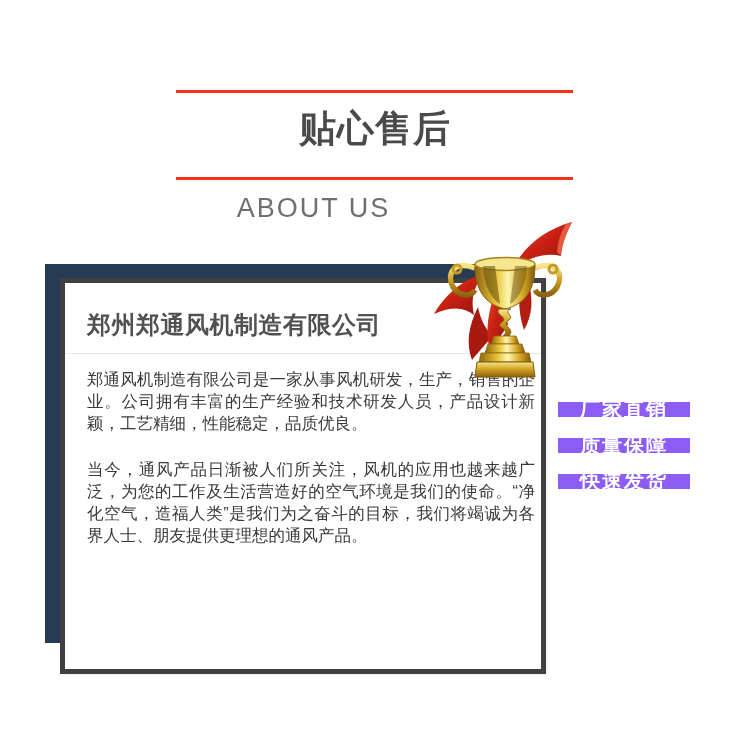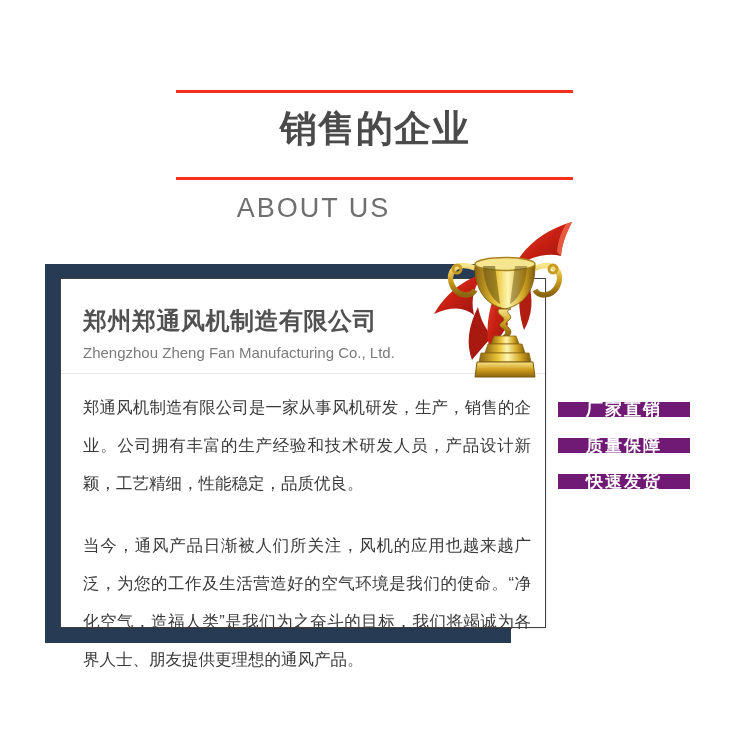--- a/index.html
+++ b/index.html
@@ -32,76 +32,75 @@
   }
 
   
   .navy-frame {
     position: absolute; left: 45px; top: 264px;
     width: 466px; height: 379px;
     background: #273c54;
   }
   .about-card {
     position: absolute; left: 60px; top: 278px;
-    width: 486px; height: 350px;
+    width: 486px; height: 396px;
     background: #ffffff;
-    border: 1px solid #404040;
+    border: 5px solid #404040;
     box-shadow: 1px 1px 2px rgba(0,0,0,0.08);
     padding: 20px 20px 0 22px;
   }
   .company-name {
     font-size: 24px; font-weight: 700; color: #515151;
     letter-spacing: 0.5px; margin-top: 6px;
   }
   .company-name-en {
     font-size: 15px; color: #7b7b7b; margin-top: 7px;
   }
   .card-divider {
     height: 1px; background: #e8e8e8; border: none;
     margin: 12px -20px 0 -22px;
   }
   .about-paragraph {
-    font-size: 16.5px; line-height: 38px; color: #3a3a3a;
+    font-size: 16.5px; line-height: 22px; color: #3a3a3a;
     margin-top: 14px; width: 448px;
     text-align: justify;
   }
   .about-paragraph.second { margin-top: 24px; }
 
   
   .trophy {
     position: absolute; left: 420px; top: 212px;
     width: 190px; height: 180px; z-index: 5;
   }
 
   
   .badges {
     position: absolute; left: 558px; top: 402px; width: 132px;
   }
   .badge {
     width: 132px; height: 15px; margin-bottom: 21px;
-    background: #701a75; color: #ffffff;
-    font-size: 17px; font-weight: 700; letter-spacing: 2px;
+    background: #8b5cf6; color: #ffffff;
+    font-size: 20px; font-weight: 700; letter-spacing: 2px;
     display: flex; align-items: center; justify-content: center;
   }
 </style>
 </head>
 <body>
 
 <div class="page">
 
   <div class="red-line top"></div>
-  <div class="section-title">销售的企业</div>
+  <div class="section-title">贴心售后</div>
   <div class="red-line bottom"></div>
   <div class="section-subtitle">ABOUT US</div>
 
   <div class="navy-frame"></div>
 
   <div class="about-card">
     <div class="company-name">郑州郑通风机制造有限公司</div>
-    <div class="company-name-en">Zhengzhou Zheng Fan Manufacturing Co., Ltd.</div>
     <hr class="card-divider">
     <p class="about-paragraph">郑通风机制造有限公司是一家从事风机研发，生产，销售的企业。公司拥有丰富的生产经验和技术研发人员，产品设计新颖，工艺精细，性能稳定，品质优良。</p>
     <p class="about-paragraph second">当今，通风产品日渐被人们所关注，风机的应用也越来越广泛，为您的工作及生活营造好的空气环境是我们的使命。“净化空气，造福人类”是我们为之奋斗的目标，我们将竭诚为各界人士、朋友提供更理想的通风产品。</p>
   </div>
 
   <svg class="trophy" viewBox="0 0 190 180" xmlns="http://www.w3.org/2000/svg">
     <defs>
       <linearGradient id="goldG" x1="0" y1="0" x2="1" y2="0">
         <stop offset="0" stop-color="#8a6410"></stop>
         <stop offset="0.35" stop-color="#e9c235"></stop>

